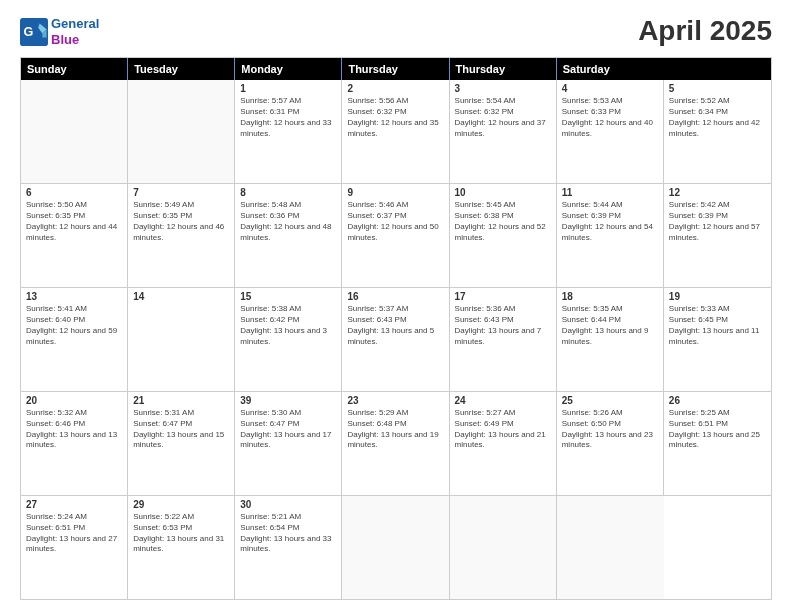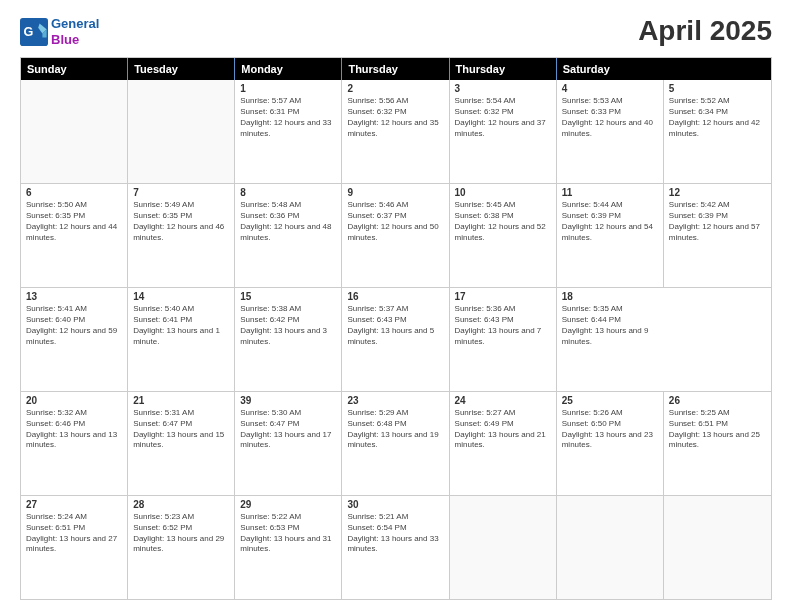--- a/index.html
+++ b/index.html
@@ -197,38 +197,41 @@
             <div class="cell-info">Sunrise: 5:42 AM<br>Sunset: 6:39 PM<br>Daylight: 12 hours and 57 minutes.</div>
           </div>
         </div>
         <div class="cal-row">
           <div class="cal-cell">
             <span class="day-num">13</span>
             <div class="cell-info">Sunrise: 5:41 AM<br>Sunset: 6:40 PM<br>Daylight: 12 hours and 59 minutes.</div>
           </div>
           <div class="cal-cell">
             <span class="day-num">14</span>
-            <div class="cell-info">Sunrise: 5:40 AM<br>Sunset: 6:41 PM<br>Daylight: 13 hours and 1 minute.</div>
           </div>
           <div class="cal-cell">
             <span class="day-num">15</span>
             <div class="cell-info">Sunrise: 5:38 AM<br>Sunset: 6:42 PM<br>Daylight: 13 hours and 3 minutes.</div>
           </div>
           <div class="cal-cell">
             <span class="day-num">16</span>
             <div class="cell-info">Sunrise: 5:37 AM<br>Sunset: 6:43 PM<br>Daylight: 13 hours and 5 minutes.</div>
           </div>
           <div class="cal-cell">
             <span class="day-num">17</span>
             <div class="cell-info">Sunrise: 5:36 AM<br>Sunset: 6:43 PM<br>Daylight: 13 hours and 7 minutes.</div>
           </div>
           <div class="cal-cell">
             <span class="day-num">18</span>
             <div class="cell-info">Sunrise: 5:35 AM<br>Sunset: 6:44 PM<br>Daylight: 13 hours and 9 minutes.</div>
           </div>
+          <div class="cal-cell">
+            <span class="day-num">19</span>
+            <div class="cell-info">Sunrise: 5:33 AM<br>Sunset: 6:45 PM<br>Daylight: 13 hours and 11 minutes.</div>
+          </div>
         </div>
         <div class="cal-row">
           <div class="cal-cell">
             <span class="day-num">20</span>
             <div class="cell-info">Sunrise: 5:32 AM<br>Sunset: 6:46 PM<br>Daylight: 13 hours and 13 minutes.</div>
           </div>
           <div class="cal-cell">
             <span class="day-num">21</span>
             <div class="cell-info">Sunrise: 5:31 AM<br>Sunset: 6:47 PM<br>Daylight: 13 hours and 15 minutes.</div>
           </div>
@@ -250,24 +253,20 @@
           </div>
           <div class="cal-cell">
             <span class="day-num">26</span>
             <div class="cell-info">Sunrise: 5:25 AM<br>Sunset: 6:51 PM<br>Daylight: 13 hours and 25 minutes.</div>
           </div>
         </div>
         <div class="cal-row">
           <div class="cal-cell">
             <span class="day-num">27</span>
             <div class="cell-info">Sunrise: 5:24 AM<br>Sunset: 6:51 PM<br>Daylight: 13 hours and 27 minutes.</div>
-          </div>
-          <div class="cal-cell">
-            <span class="day-num">28</span>
-            <div class="cell-info">Sunrise: 5:23 AM<br>Sunset: 6:52 PM<br>Daylight: 13 hours and 29 minutes.</div>
           </div>
           <div class="cal-cell">
             <span class="day-num">29</span>
             <div class="cell-info">Sunrise: 5:22 AM<br>Sunset: 6:53 PM<br>Daylight: 13 hours and 31 minutes.</div>
           </div>
           <div class="cal-cell">
             <span class="day-num">30</span>
             <div class="cell-info">Sunrise: 5:21 AM<br>Sunset: 6:54 PM<br>Daylight: 13 hours and 33 minutes.</div>
           </div>
           <div class="cal-cell empty"></div>

